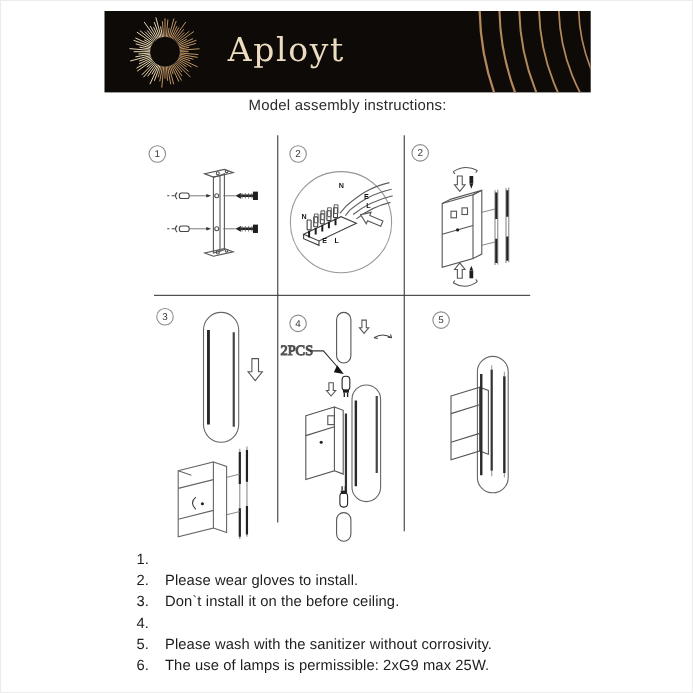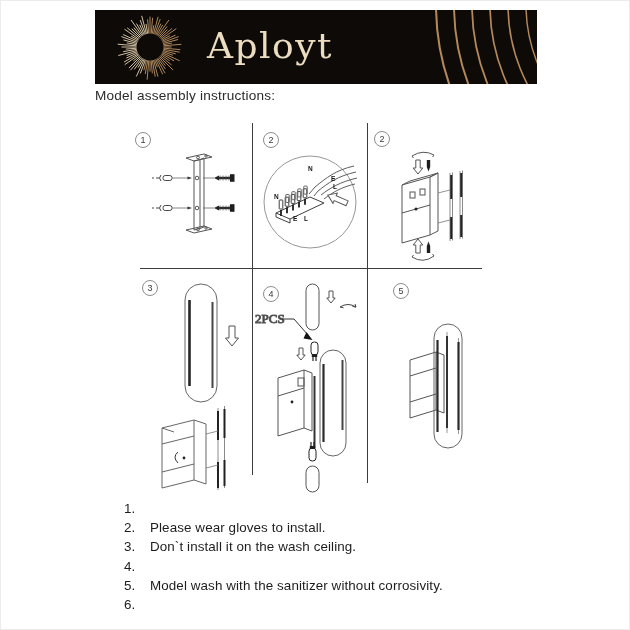--- a/index.html
+++ b/index.html
@@ -4,25 +4,25 @@
 <style>
   html,body{margin:0;padding:0;background:#fff;}
   .page{position:relative;width:630px;height:630px;background:#ffffff;overflow:hidden;
         box-shadow:inset 0 0 0 1px #ececec;
         font-family:"Liberation Sans", sans-serif;}
 
   
   .banner{position:absolute;left:95px;top:10px;width:442px;height:74px;background:#0d0a08;overflow:hidden;}
   .sunburst{position:absolute;left:19px;top:1px;width:72px;height:72px;}
   .brand{position:absolute;left:112px;top:17px;font-family:"DejaVu Serif", serif;
-         font-size:36px;line-height:38px;color:#ecdcc0;letter-spacing:1.5px;}
+         font-size:30px;line-height:38px;color:#ecdcc0;letter-spacing:1.5px;}
   .corner-rays{position:absolute;left:0;top:0;width:442px;height:74px;}
 
   
-  .subtitle{position:absolute;left:95px;top:88px;width:442px;text-align:left;
+  .subtitle{position:absolute;left:95px;top:88px;width:442px;text-align:center;
             color:#2b2b2b;font-size:13.6px;line-height:15.6px;letter-spacing:.2px;}
 
   
   .divider{position:absolute;background:#3c3c3c;}
   .div-v1{left:252px;top:123px;width:1px;height:352px;}
   .div-v2{left:367px;top:123px;width:1px;height:360px;}
   .div-h {left:140px;top:268px;width:342px;height:1px;}
 
   .badge{position:absolute;width:14px;height:14px;border:1px solid #8d8d8d;border-radius:50%;
          display:flex;align-items:center;justify-content:center;
@@ -364,26 +364,27 @@
   <ol class="notes">
     <li>
         <span class="num">1.</span>
       </li>
     <li>
         <span class="num">2.</span>
         <span class="txt">Please wear gloves to install.</span>
       </li>
     <li>
         <span class="num">3.</span>
-        <span class="txt">Don`t install it on the wash ceiling.</span>
+        <span class="txt">Don`t install it on the before ceiling.</span>
       </li>
     <li>
         <span class="num">4.</span>
       </li>
     <li>
         <span class="num">5.</span>
-        <span class="txt">Model wash with the sanitizer without corrosivity.</span>
+        <span class="txt">Please wash with the sanitizer without corrosivity.</span>
       </li>
     <li>
         <span class="num">6.</span>
+        <span class="txt">The use of lamps is permissible: 2xG9 max 25W.</span>
       </li>
   </ol>
 </div>
 
 </body></html>

